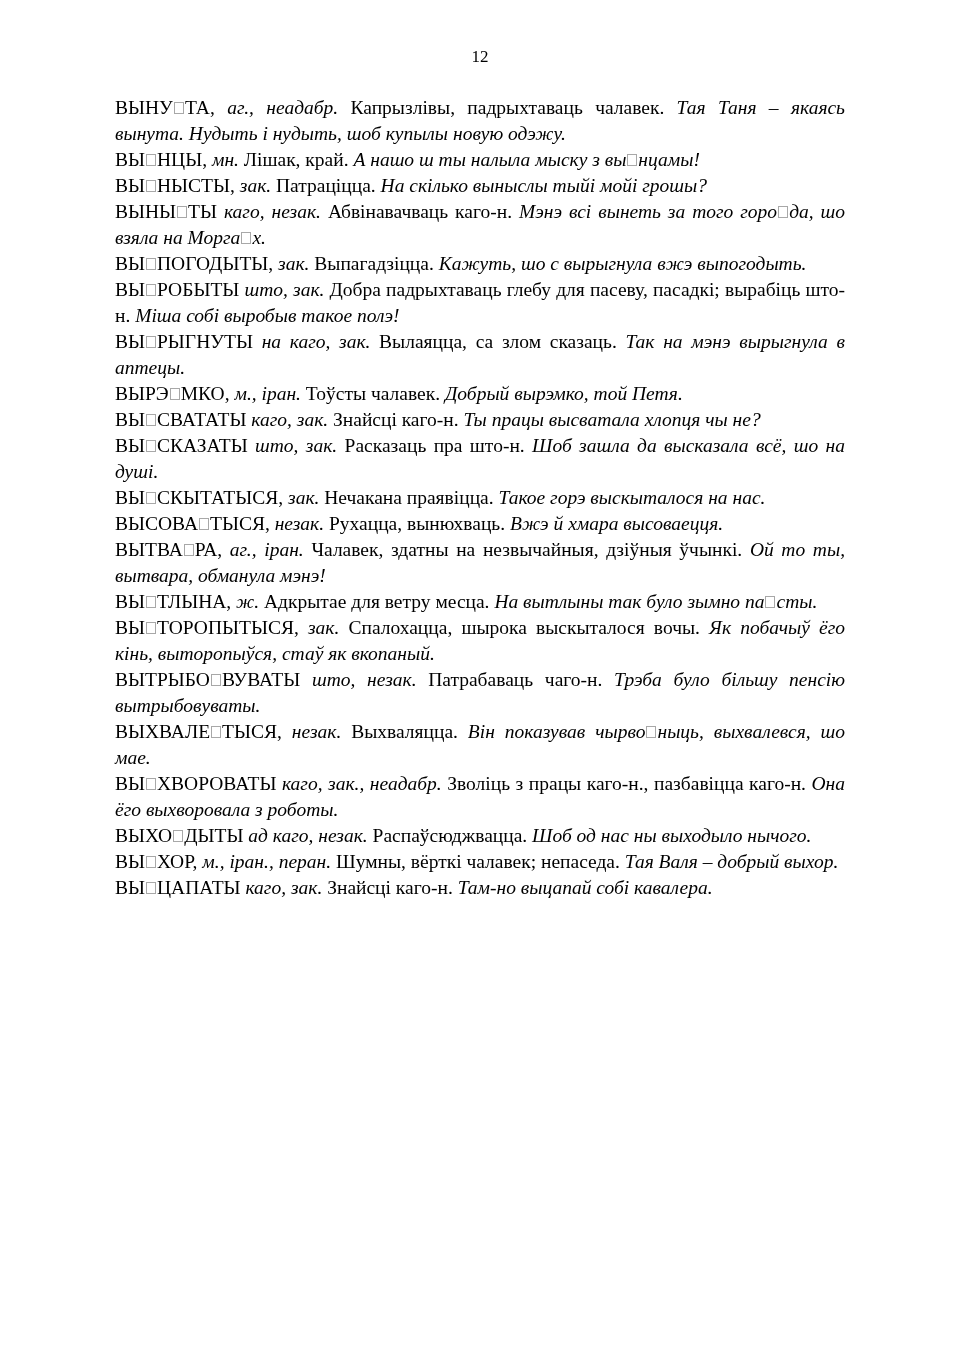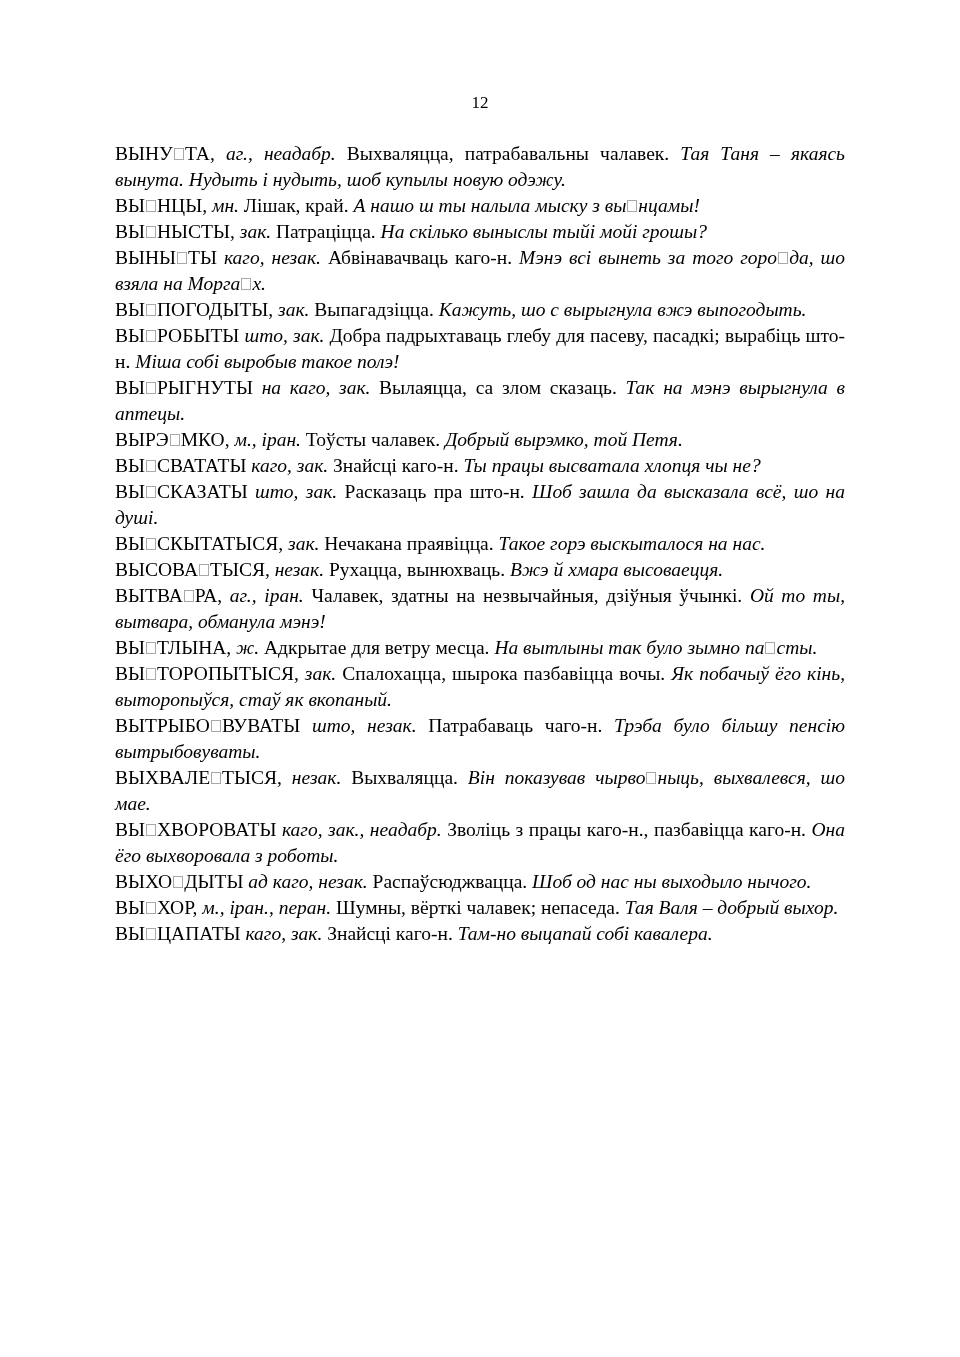--- a/index.html
+++ b/index.html
@@ -16,21 +16,21 @@
   }
   .doc-page {
     width: 960px;
     min-height: 1357px;
     background: #ffffff;
     box-sizing: border-box;
   }
   .page-number {
     width: 730px;
     margin-left: 115px;
-    padding-top: 92px;
+    padding-top: 46px;
     text-align: center;
     font-size: 17px;
     line-height: 22px;
   }
   .entries {
     width: 730px;
     margin: 27px 0 0 115px;
   }
   .entry {
     margin: 0;
@@ -57,35 +57,35 @@
     vertical-align: baseline;
     margin: 0 1px;
   }
 </style>
 </head>
 <body>
 
 <div class="doc-page">
   <div class="page-number">12</div>
   <div class="entries" id="entries">
-      <p class="entry"><span class="seg-head">ВЫНУ<span class="tofu"></span>ТА, </span><span class="seg-label">аг., неадабр. </span><span class="seg-def">Выхваляцца, патрабавальны чалавек. </span><span class="seg-ex">Тая Таня – якаясь вынута. Нудыть і нудыть, шоб купылы новую одэжу.</span></p>
+      <p class="entry"><span class="seg-head">ВЫНУ<span class="tofu"></span>ТА, </span><span class="seg-label">аг., неадабр. </span><span class="seg-def">Капрызлівы, падрыхтаваць чалавек. </span><span class="seg-ex">Тая Таня – якаясь вынута. Нудыть і нудыть, шоб купылы новую одэжу.</span></p>
       <p class="entry"><span class="seg-head">ВЫ<span class="tofu"></span>НЦЫ, </span><span class="seg-label">мн. </span><span class="seg-def">Лішак, край. </span><span class="seg-ex">А нашо ш ты налыла мыску з вы<span class="tofu"></span>нцамы!</span></p>
       <p class="entry"><span class="seg-head">ВЫ<span class="tofu"></span>НЫСТЫ, </span><span class="seg-label">зак. </span><span class="seg-def">Патраціцца. </span><span class="seg-ex">На скілько выныслы тыйі мойі грошы?</span></p>
       <p class="entry"><span class="seg-head">ВЫНЫ<span class="tofu"></span>ТЫ </span><span class="seg-label">каго, незак. </span><span class="seg-def">Абвінавачваць каго-н. </span><span class="seg-ex">Мэнэ всі вынеть за того горо<span class="tofu"></span>да, шо взяла на Морга<span class="tofu"></span>х.</span></p>
       <p class="entry"><span class="seg-head">ВЫ<span class="tofu"></span>ПОГОДЫТЫ, </span><span class="seg-label">зак. </span><span class="seg-def">Выпагадзіцца. </span><span class="seg-ex">Кажуть, шо с вырыгнула вжэ выпогодыть.</span></p>
       <p class="entry"><span class="seg-head">ВЫ<span class="tofu"></span>РОБЫТЫ </span><span class="seg-label">што, зак. </span><span class="seg-def">Добра падрыхтаваць глебу для пасеву, пасадкі; вырабіць што-н. </span><span class="seg-ex">Міша собі выробыв такое полэ!</span></p>
       <p class="entry"><span class="seg-head">ВЫ<span class="tofu"></span>РЫГНУТЫ </span><span class="seg-label">на каго, зак. </span><span class="seg-def">Вылаяцца, са злом сказаць. </span><span class="seg-ex">Так на мэнэ вырыгнула в аптецы.</span></p>
       <p class="entry"><span class="seg-head">ВЫРЭ<span class="tofu"></span>МКО, </span><span class="seg-label">м., іран. </span><span class="seg-def">Тоўсты чалавек. </span><span class="seg-ex">Добрый вырэмко, той Петя.</span></p>
       <p class="entry"><span class="seg-head">ВЫ<span class="tofu"></span>СВАТАТЫ </span><span class="seg-label">каго, зак. </span><span class="seg-def">Знайсці каго-н. </span><span class="seg-ex">Ты працы высватала хлопця чы не?</span></p>
       <p class="entry"><span class="seg-head">ВЫ<span class="tofu"></span>СКАЗАТЫ </span><span class="seg-label">што, зак. </span><span class="seg-def">Расказаць пра што-н. </span><span class="seg-ex">Шоб зашла да высказала всё, шо на душі.</span></p>
       <p class="entry"><span class="seg-head">ВЫ<span class="tofu"></span>СКЫТАТЫСЯ, </span><span class="seg-label">зак. </span><span class="seg-def">Нечакана праявіцца. </span><span class="seg-ex">Такое горэ выскыталося на нас.</span></p>
       <p class="entry"><span class="seg-head">ВЫСОВА<span class="tofu"></span>ТЫСЯ, </span><span class="seg-label">незак. </span><span class="seg-def">Рухацца, вынюхваць. </span><span class="seg-ex">Вжэ й хмара высоваецця.</span></p>
       <p class="entry"><span class="seg-head">ВЫТВА<span class="tofu"></span>РА, </span><span class="seg-label">аг., іран. </span><span class="seg-def">Чалавек, здатны на незвычайныя, дзіўныя ўчынкі. </span><span class="seg-ex">Ой то ты, вытвара, обманула мэнэ!</span></p>
       <p class="entry"><span class="seg-head">ВЫ<span class="tofu"></span>ТЛЫНА, </span><span class="seg-label">ж. </span><span class="seg-def">Адкрытае для ветру месца. </span><span class="seg-ex">На вытлыны так було зымно па<span class="tofu"></span>сты.</span></p>
-      <p class="entry"><span class="seg-head">ВЫ<span class="tofu"></span>ТОРОПЫТЫСЯ, </span><span class="seg-label">зак. </span><span class="seg-def">Спалохацца, шырока пазбавіцца вочы. </span><span class="seg-ex">Як побачыў ёго кінь, выторопыўся, стаў як вкопаный.</span></p>
+      <p class="entry"><span class="seg-head">ВЫ<span class="tofu"></span>ТОРОПЫТЫСЯ, </span><span class="seg-label">зак. </span><span class="seg-def">Спалохацца, шырока выскыталося вочы. </span><span class="seg-ex">Як побачыў ёго кінь, выторопыўся, стаў як вкопаный.</span></p>
       <p class="entry"><span class="seg-head">ВЫТРЫБО<span class="tofu"></span>ВУВАТЫ </span><span class="seg-label">што, незак. </span><span class="seg-def">Патрабаваць чаго-н. </span><span class="seg-ex">Трэба було більшу пенсію вытрыбовуваты.</span></p>
       <p class="entry"><span class="seg-head">ВЫХВАЛЕ<span class="tofu"></span>ТЫСЯ, </span><span class="seg-label">незак. </span><span class="seg-def">Выхваляцца. </span><span class="seg-ex">Він показував чырво<span class="tofu"></span>ныць, выхвалевся, шо мае.</span></p>
       <p class="entry"><span class="seg-head">ВЫ<span class="tofu"></span>ХВОРОВАТЫ </span><span class="seg-label">каго, зак., неадабр. </span><span class="seg-def">Зволіць з працы каго-н., пазбавіцца каго-н. </span><span class="seg-ex">Она ёго выхворовала з роботы.</span></p>
       <p class="entry"><span class="seg-head">ВЫХО<span class="tofu"></span>ДЫТЫ </span><span class="seg-label">ад каго, незак. </span><span class="seg-def">Распаўсюджвацца. </span><span class="seg-ex">Шоб од нас ны выходыло нычого.</span></p>
       <p class="entry"><span class="seg-head">ВЫ<span class="tofu"></span>ХОР, </span><span class="seg-label">м., іран., перан. </span><span class="seg-def">Шумны, вёрткі чалавек; непаседа. </span><span class="seg-ex">Тая Валя – добрый выхор.</span></p>
       <p class="entry"><span class="seg-head">ВЫ<span class="tofu"></span>ЦАПАТЫ </span><span class="seg-label">каго, зак. </span><span class="seg-def">Знайсці каго-н. </span><span class="seg-ex">Там-но выцапай собі кавалера.</span></p>
     </div>
 </div>
 
 </body></html>

